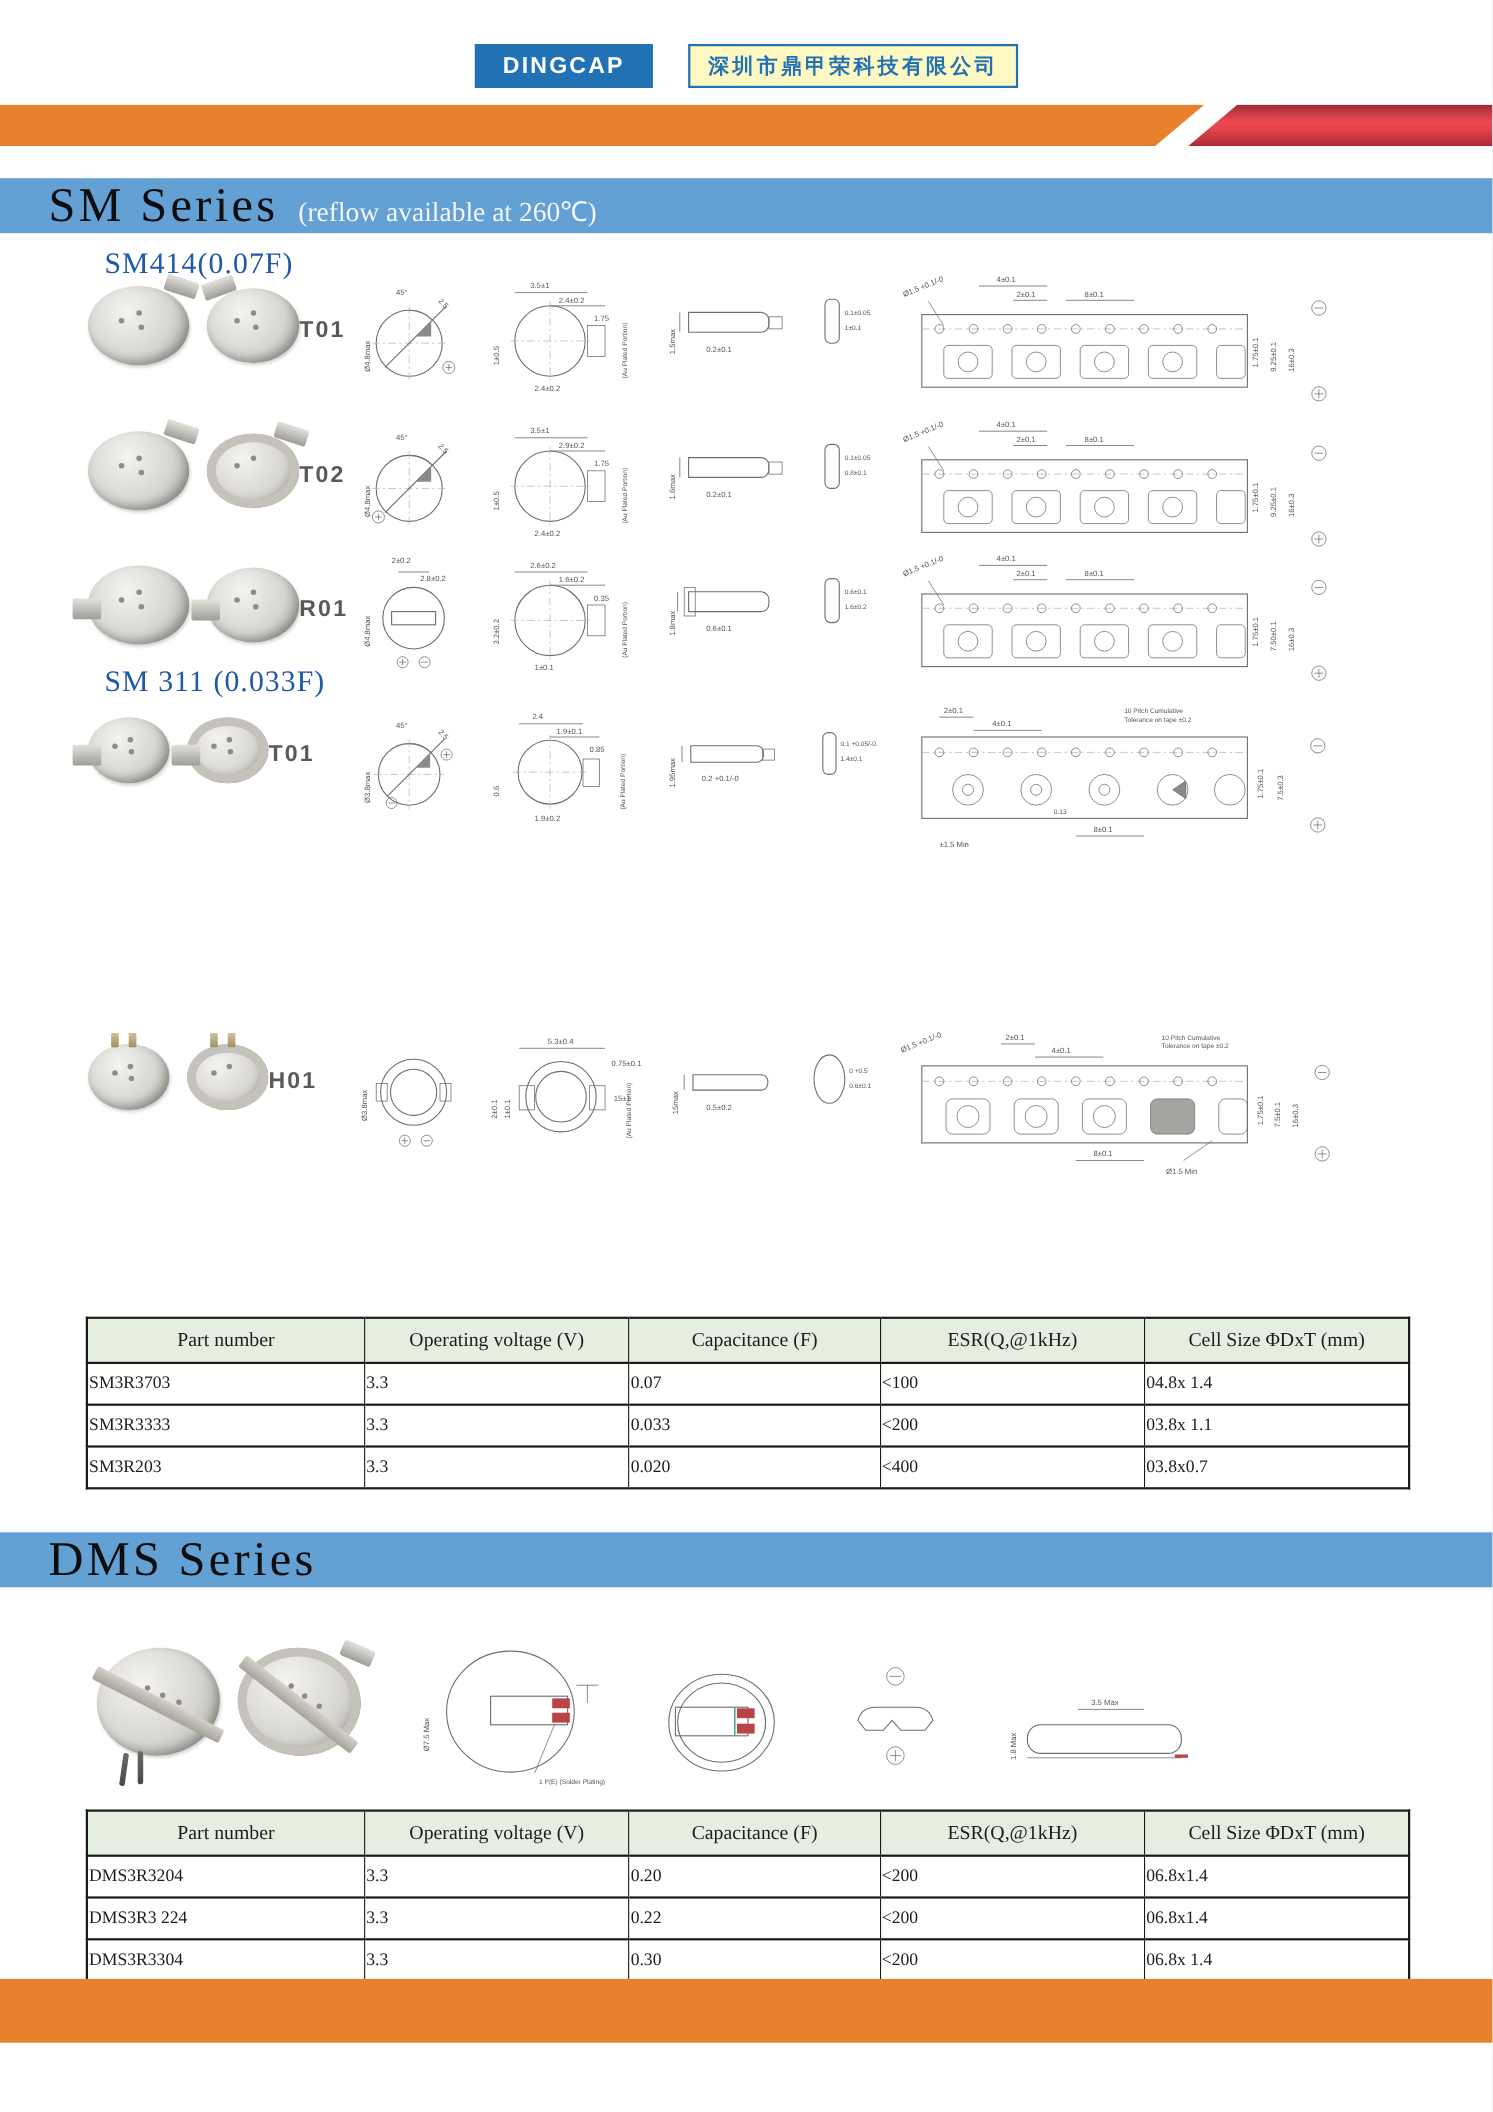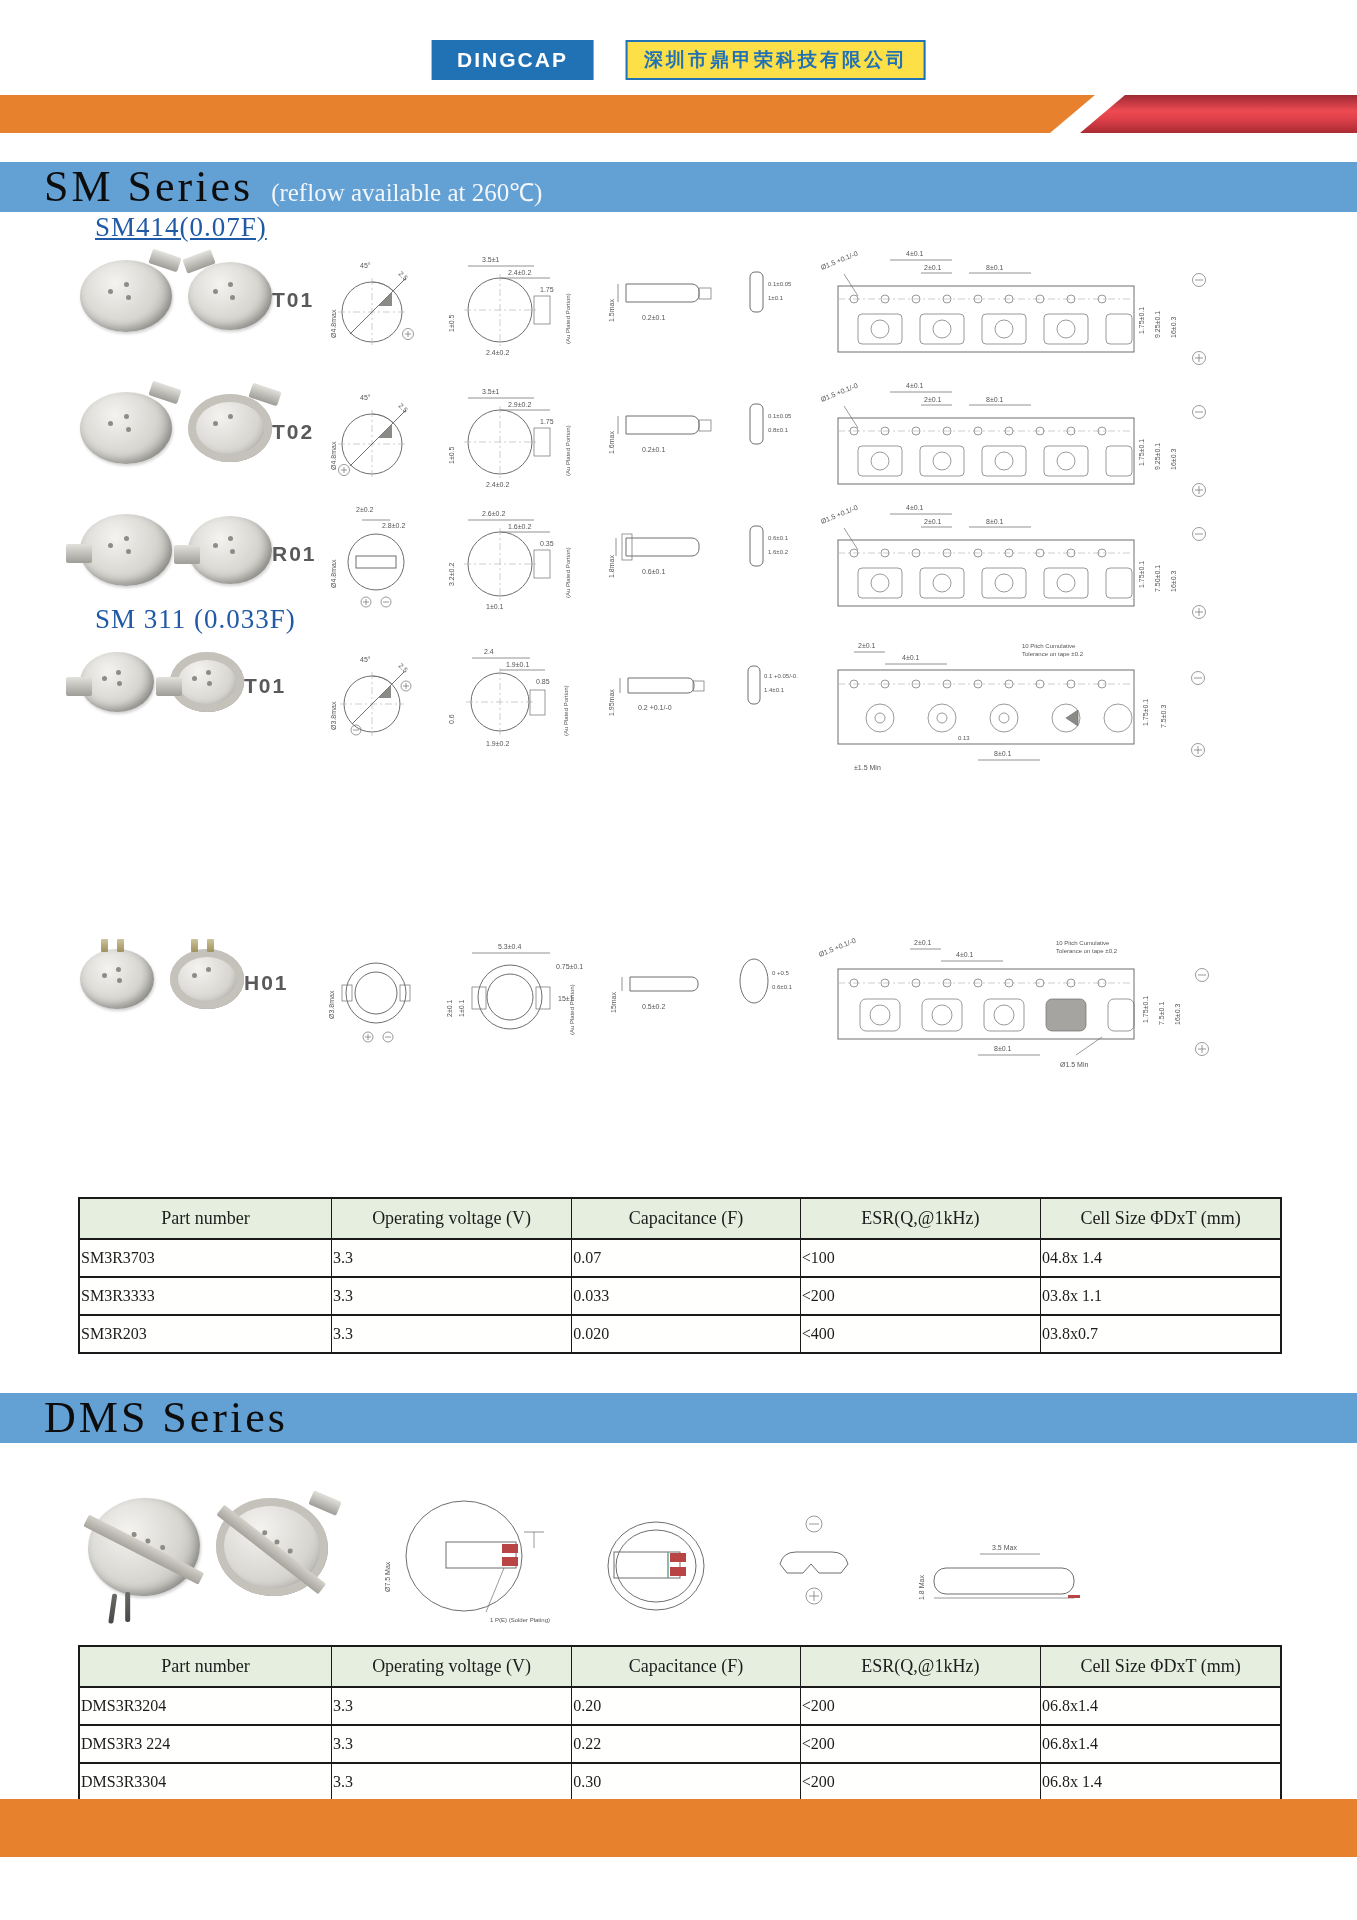--- a/index.html
+++ b/index.html
@@ -1,21 +1,21 @@
 <!DOCTYPE html>
 <html><head>
 <meta charset="utf-8">
 <title>Datasheet</title>
 <style>
   html,body{margin:0;padding:0;background:#e9e9e9;}
   .page{position:relative;width:1357px;height:1920px;margin:0 auto;background:#fff;overflow:hidden;font-family:"Liberation Sans",sans-serif;}
   
   .hdr{position:absolute;top:40px;left:50%;transform:translateX(-50%);display:flex;align-items:stretch;gap:32px;}
   .logo-box{background:#2171b5;color:#fff;font:bold 21px "Liberation Sans",sans-serif;letter-spacing:2px;padding:7px 26px;display:flex;align-items:center;}
-  .cn-box{border:2px solid #2171b5;color:#2171b5;font:bold 19px "DejaVu Sans",sans-serif;letter-spacing:3px;padding:5px 16px;display:flex;align-items:center;background:#fde047;}
+  .cn-box{border:2px solid #2171b5;color:#2171b5;font:bold 19px "DejaVu Sans",sans-serif;letter-spacing:3px;padding:5px 16px;display:flex;align-items:center;background:#fef9c3;}
   
   .topbar{position:absolute;top:95px;left:0;width:1357px;height:38px;}
   .topbar .orange{position:absolute;left:0;top:0;width:1100px;height:38px;background:#e8812d;clip-path:polygon(0 0,1095px 0,1050px 100%,0 100%);}
   .topbar .red{position:absolute;left:1070px;top:0;width:287px;height:38px;background:linear-gradient(180deg,#9e2a33 0%,#ee4a52 42%,#e0414a 62%,#aa2a33 100%);clip-path:polygon(55px 0,100% 0,100% 100%,10px 100%);}
   
   .banner{position:absolute;left:0;width:1357px;height:50px;background:#63a0d4;display:flex;align-items:center;}
   .banner .btitle{font-family:"Liberation Serif",serif;font-size:44px;color:#0d0d0d;letter-spacing:3px;margin-left:44px;line-height:50px;}
   .banner .bsub{font-family:"Liberation Serif",serif;font-size:25px;color:#f3f6fa;margin-left:18px;padding-top:8px;}
   .sec-label{position:absolute;font-family:"Liberation Serif",serif;font-size:27px;color:#2059a6;letter-spacing:1px;}
   
@@ -83,21 +83,21 @@
   <div class="topbar">
     <div class="orange"></div>
     <div class="red"></div>
   </div>
 
   <div class="banner" style="top:162px;">
     <span class="btitle">SM Series</span>
     <span class="bsub">(reflow available at 260℃)</span>
   </div>
 
-  <div class="sec-label" style="top:212px;left:95px;text-decoration:underline;">SM414(0.07F)</div>
+  <div class="sec-label" style="top:224px;left:95px;">SM414(0.07F)</div>
 
   <div class="prow" style="top:246px;left:80px;">
     <div class="photo-block">
       <div class="pair">
         <div class="device d-lg">
             <div class="tab tab-tr"></div>
             <span class="dot dt1"></span>
             <span class="dot dt2"></span>
             <span class="dot dt3"></span>
           </div>

